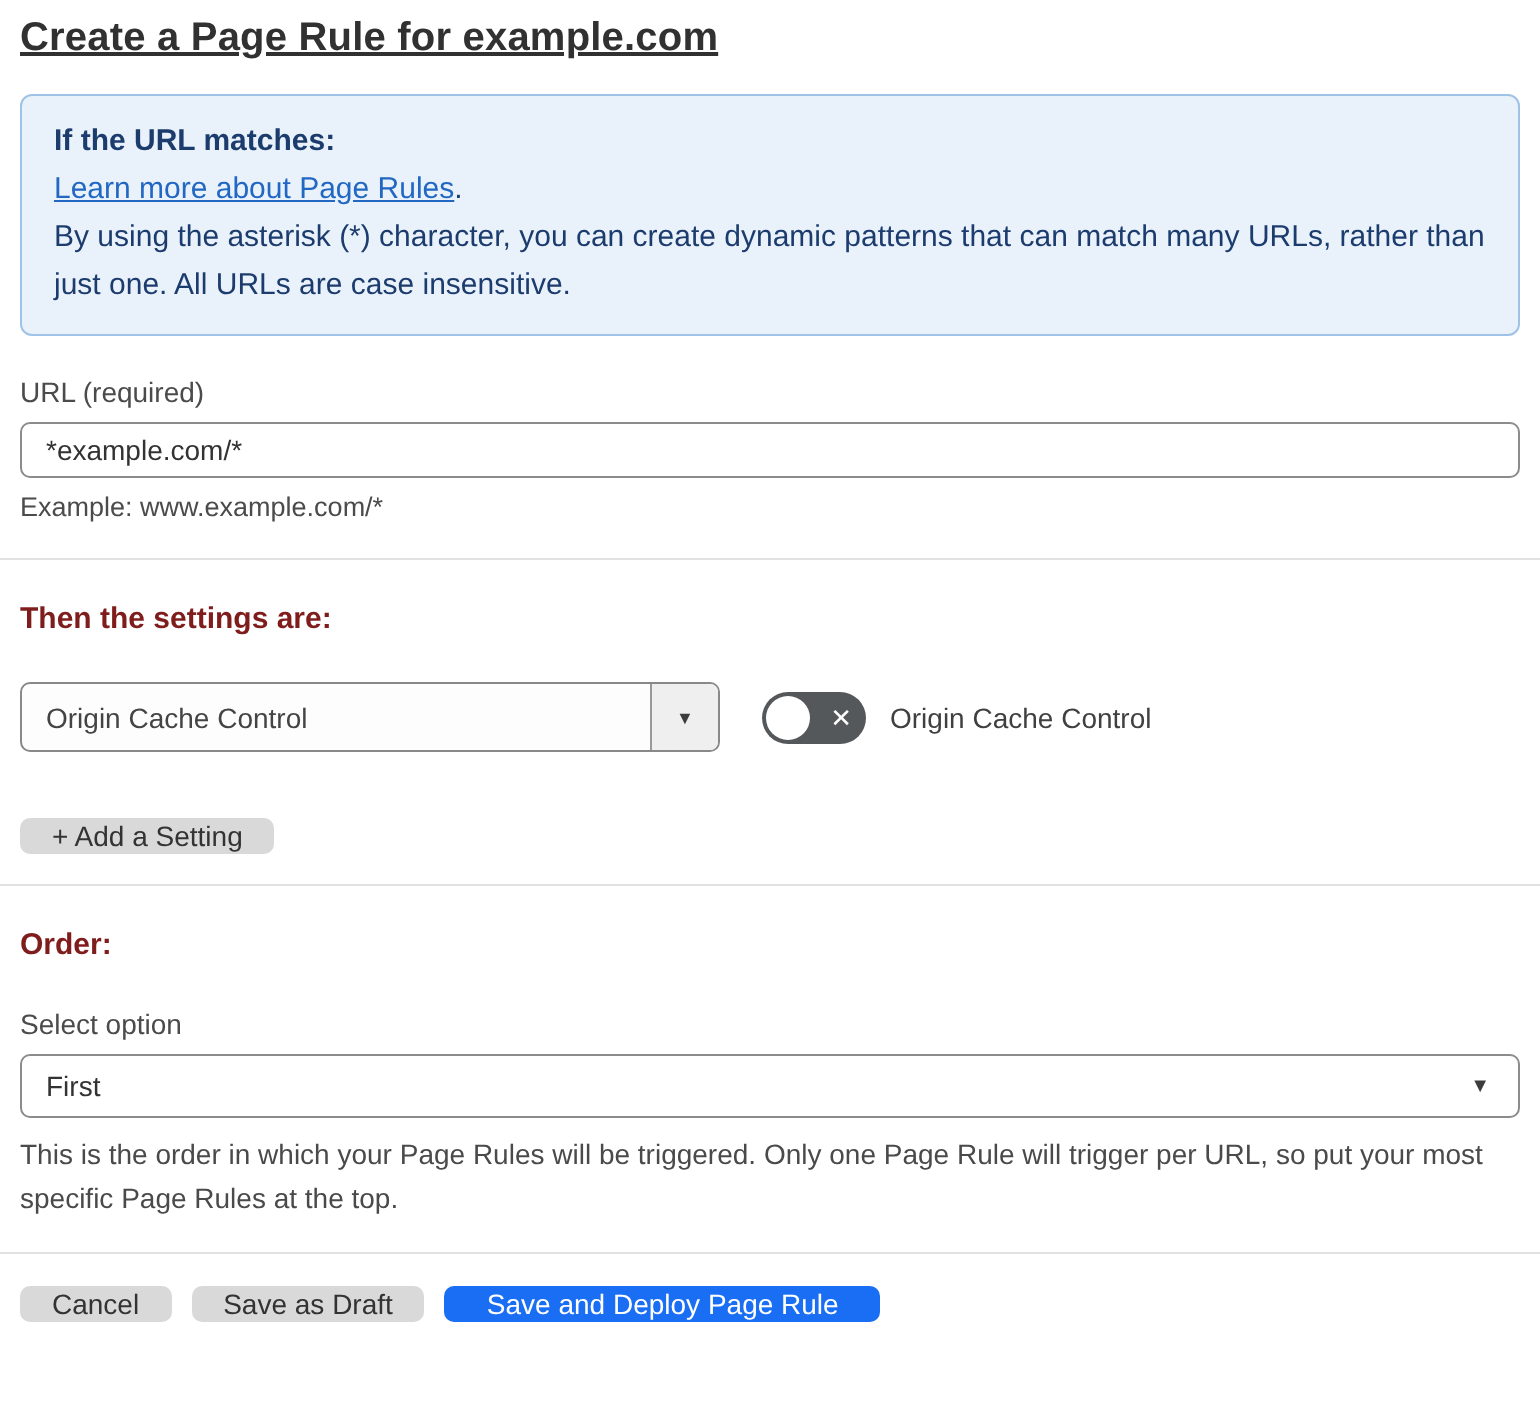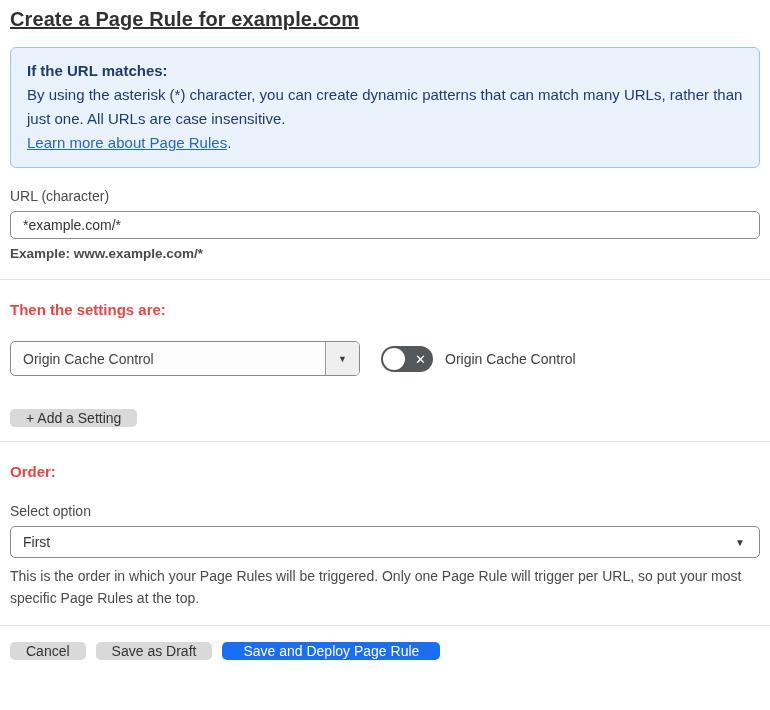--- a/index.html
+++ b/index.html
@@ -54,31 +54,30 @@
     font-size: 14px;
     color: #333;
     font-family: "Liberation Sans", "DejaVu Sans", sans-serif;
     background: #fff;
     outline: none;
   }
   .helper-text {
     font-size: 13.5px;
     color: #4b4b4b;
     margin-top: 7px;
-    font-weight: bold;
   }
   .divider {
     border: none;
     border-top: 1px solid #e2e2e2;
     margin: 18px -10px 0 -10px;
   }
   .section-heading {
     font-size: 15px;
     font-weight: 700;
-    color: #ef4444;
+    color: #7f1d1d;
     margin-top: 21px;
     margin-bottom: 23px;
   }
   .setting-row {
     display: flex;
     align-items: center;
     gap: 21px;
   }
   .combobox {
     width: 350px;
@@ -207,26 +206,26 @@
 </style>
 </head>
 <body>
 
 
 
 <h1 class="page-title">Create a Page Rule for example.com</h1>
 
 <div class="info-box">
   <div class="info-heading">If the URL matches:</div>
+  <div><a href="#">Learn more about Page Rules</a><span>.</span></div>
   <div>By using the asterisk (*) character, you can create dynamic patterns that can match many URLs, rather than just one. All URLs are case insensitive.</div>
-  <div><a href="#">Learn more about Page Rules</a><span>.</span></div>
 </div>
 
 <div>
-  <div class="field-label">URL (character)</div>
+  <div class="field-label">URL (required)</div>
   <input class="text-input" type="text" value="*example.com/*" style="">
   <div class="helper-text">Example: www.example.com/*</div>
 </div>
 
 <hr class="divider">
 
 <div class="section-heading">Then the settings are:</div>
 
 <div>
   <div class="setting-row">

